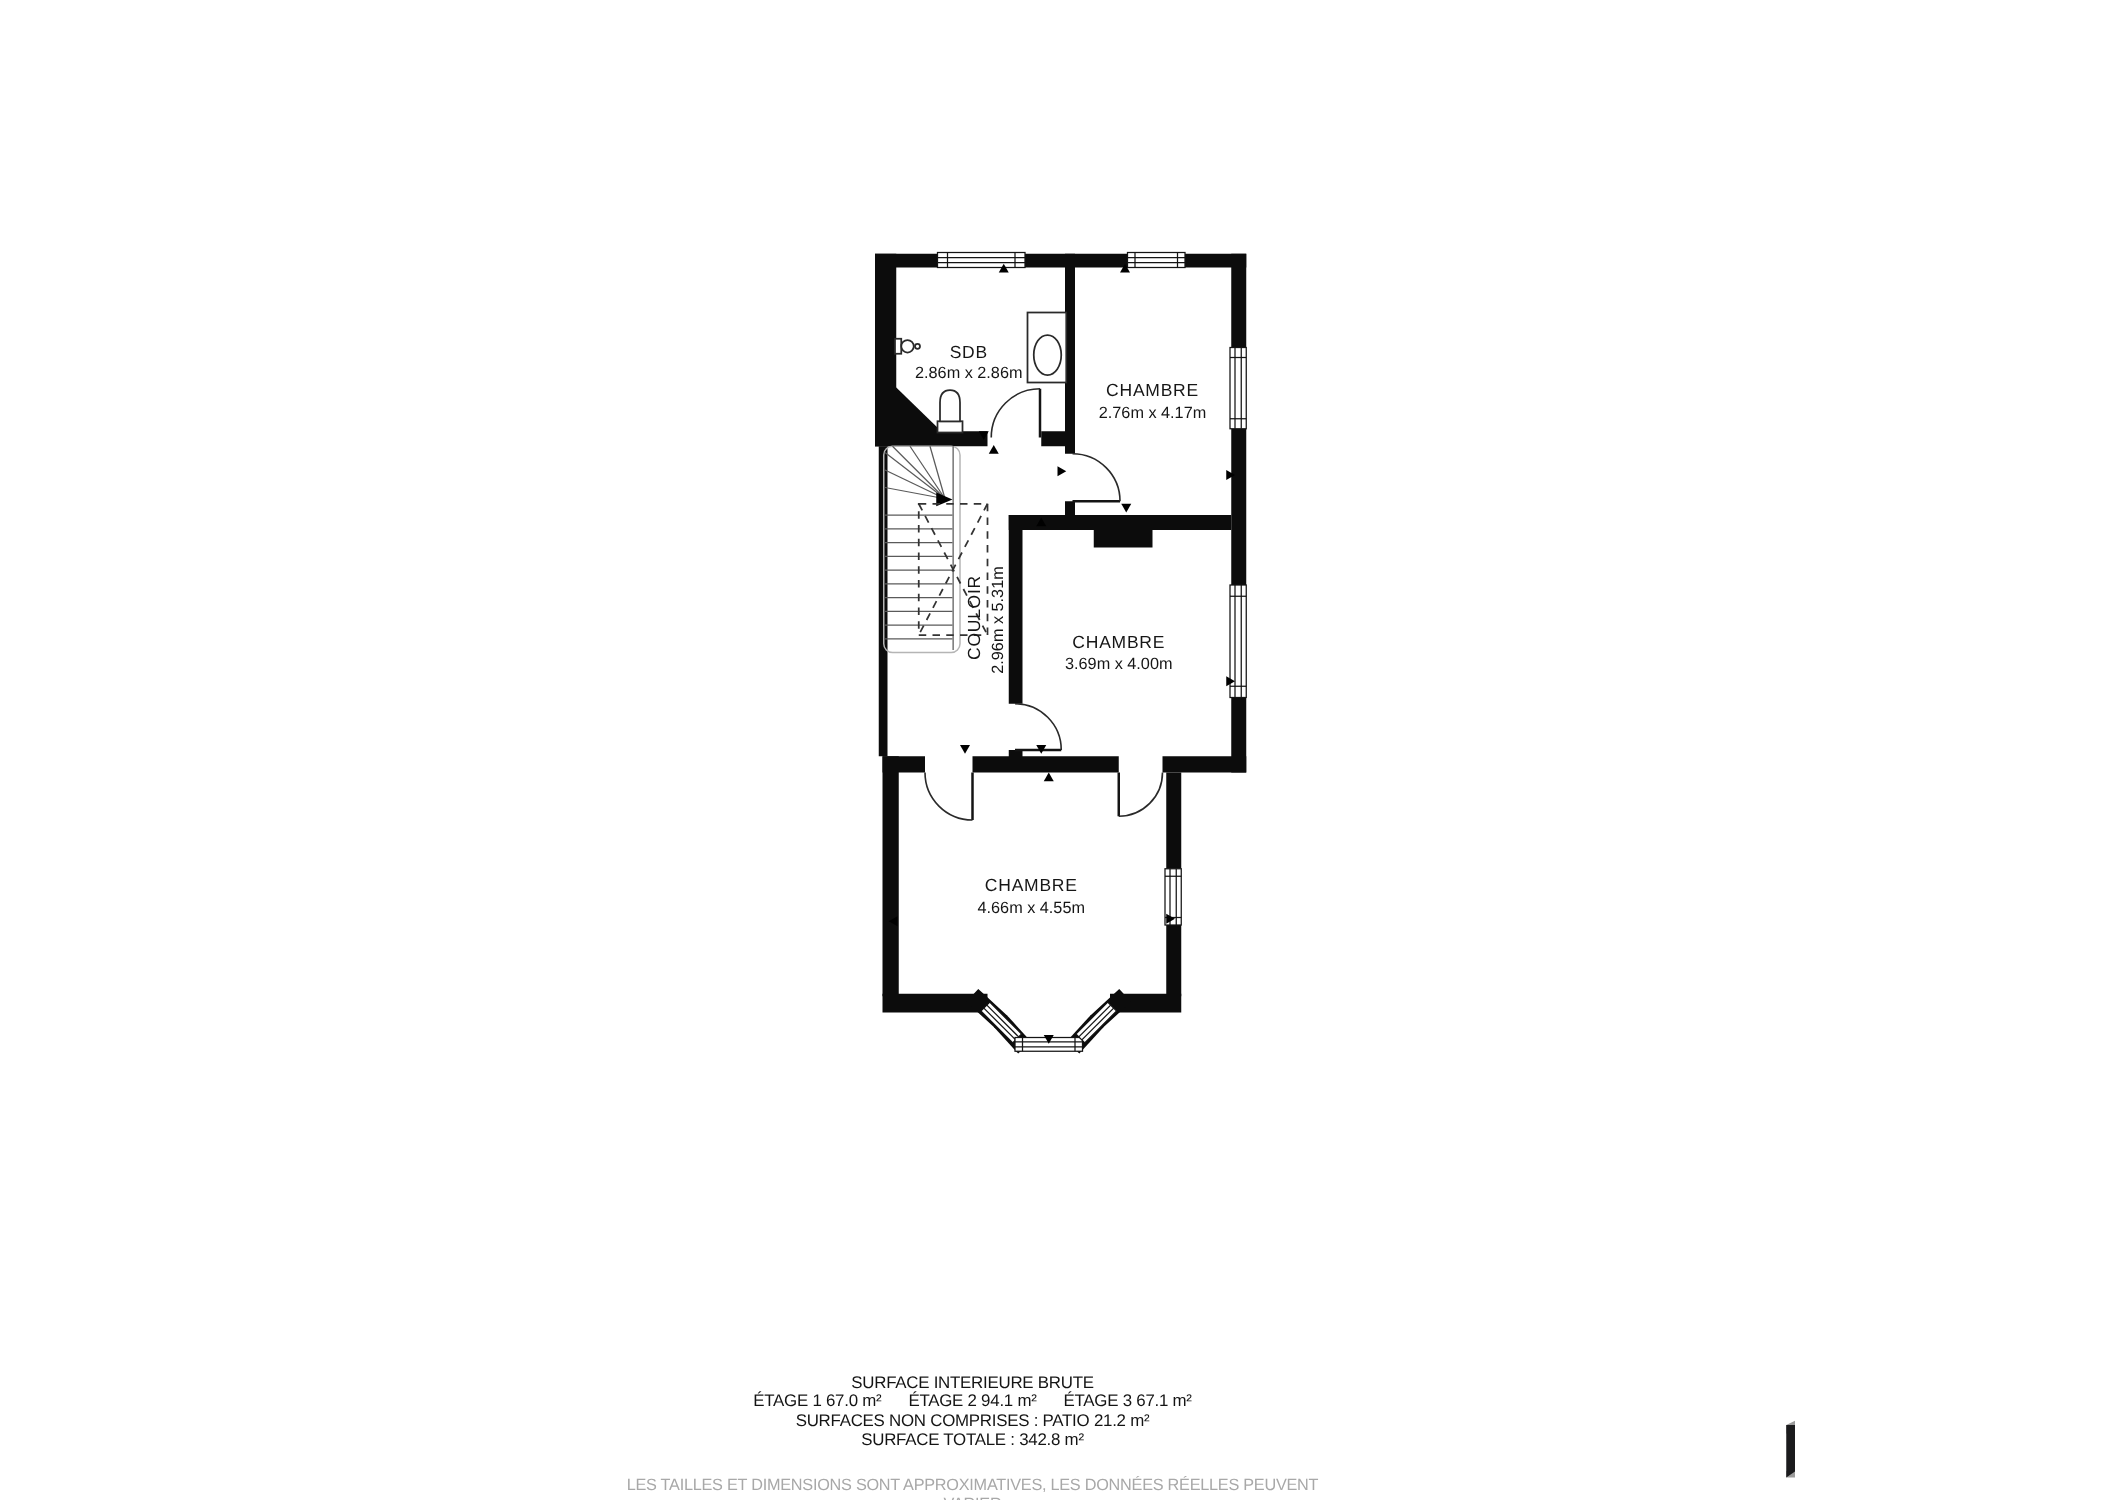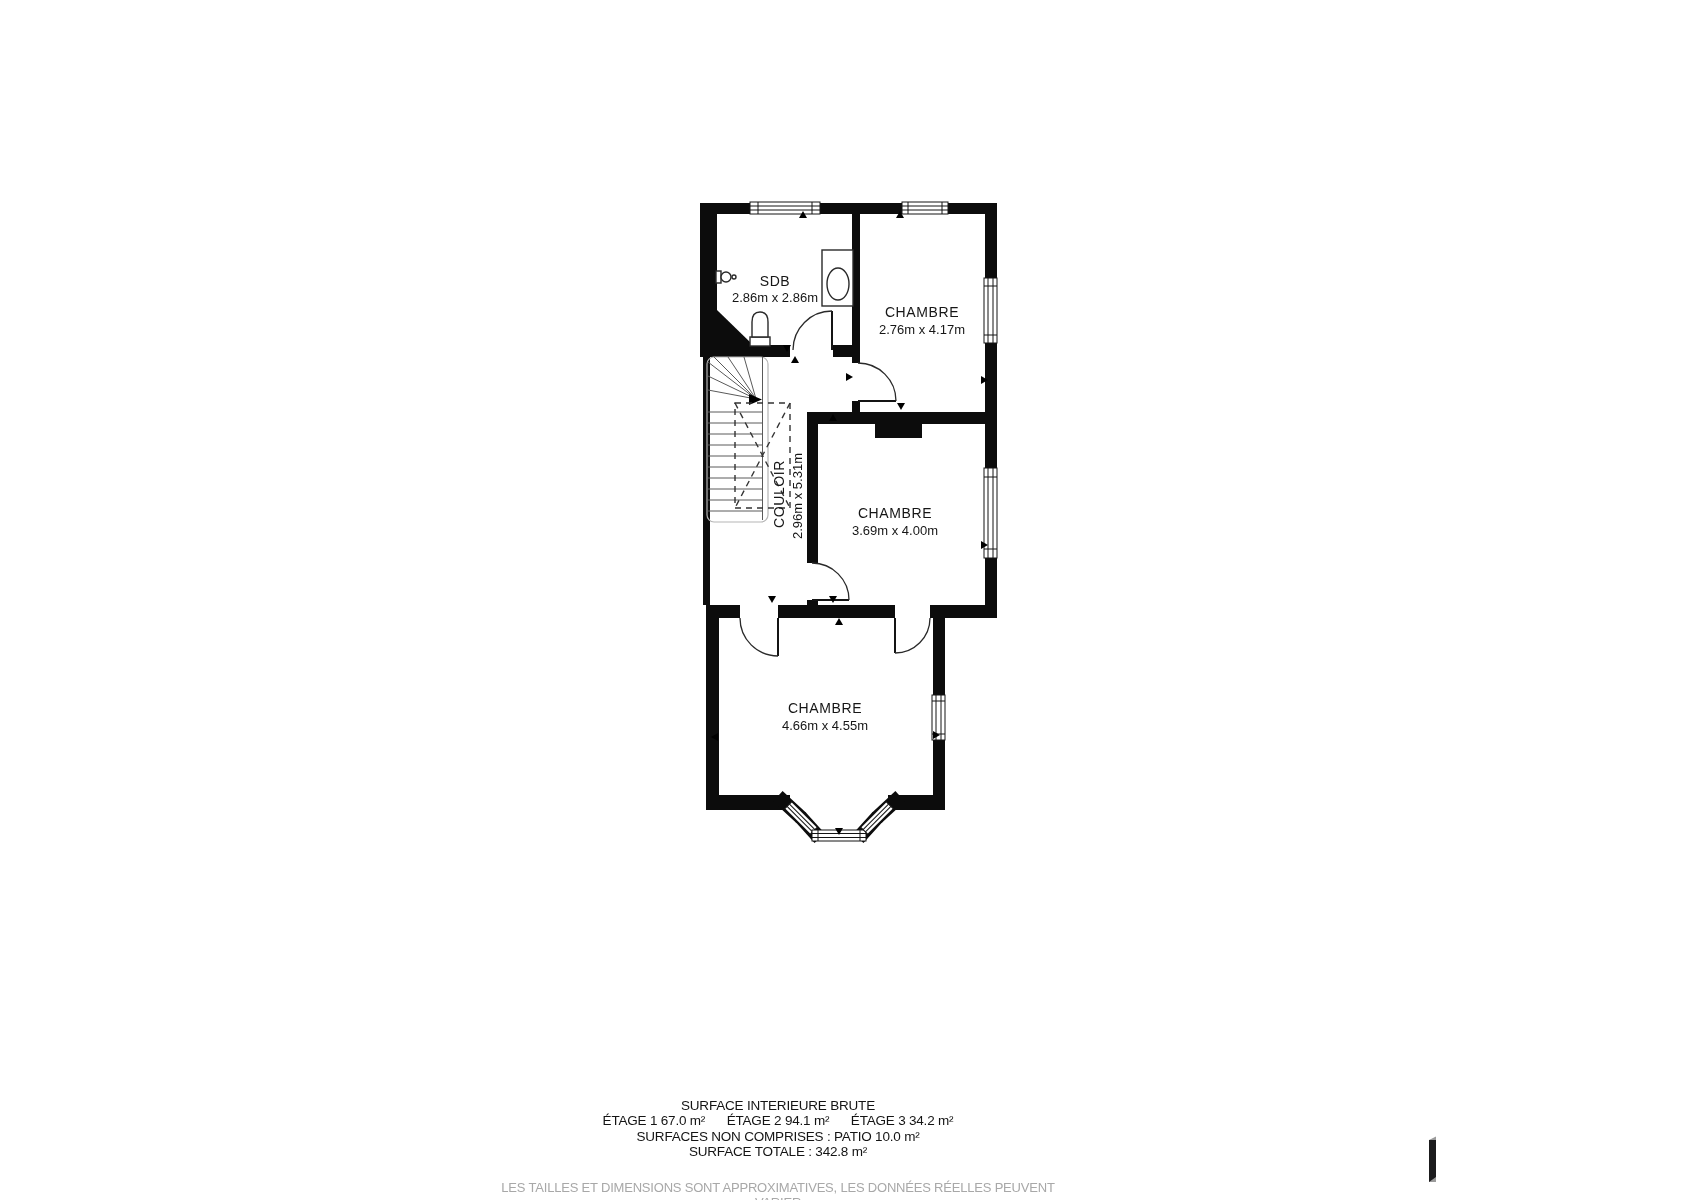--- a/index.html
+++ b/index.html
@@ -242,23 +242,23 @@
       <text class="room-name" x="825" y="713" text-anchor="middle">CHAMBRE</text>
       <text class="room-dims" x="825" y="730" text-anchor="middle">4.66m x 4.55m</text>
     </g>
   </svg>
 
   <div class="summary" style="left:478px;top:1098px;width:600px">
     <div>SURFACE INTERIEURE BRUTE</div>
     <div>
       <span class="seg">ÉTAGE 1 67.0 m²</span>
       <span class="seg">ÉTAGE 2 94.1 m²</span>
-      <span class="seg">ÉTAGE 3 34.2 m²</span>
+      <span class="seg">ÉTAGE 3 67.1 m²</span>
     </div>
-    <div>SURFACES NON COMPRISES :  PATIO 10.0 m²</div>
+    <div>SURFACES NON COMPRISES :  PATIO 21.2 m²</div>
     <div>SURFACE TOTALE :  342.8 m²</div>
     <div class="disclaimer">LES TAILLES ET DIMENSIONS SONT APPROXIMATIVES, LES DONNÉES RÉELLES PEUVENT VARIER</div>
   </div>
 
   <div class="brand" style="left:1422px;top:1134px">
     <svg width="50" height="50" viewBox="0 0 100 100">
       <polygon fill="#9b9b9b" points="14,12 30,4 30,18 14,26"></polygon>
       <polygon fill="#9b9b9b" points="86,6 96,12 96,92 86,86"></polygon>
       <polygon fill="#9b9b9b" points="14,96 14,86 34,72 44,79 30,96"></polygon>
       <polygon fill="#1b1b1d" points="14,12 40,12 50,25 60,12 86,12 86,90 66,76 66,44 50,63 34,44 34,82 14,96"></polygon>

